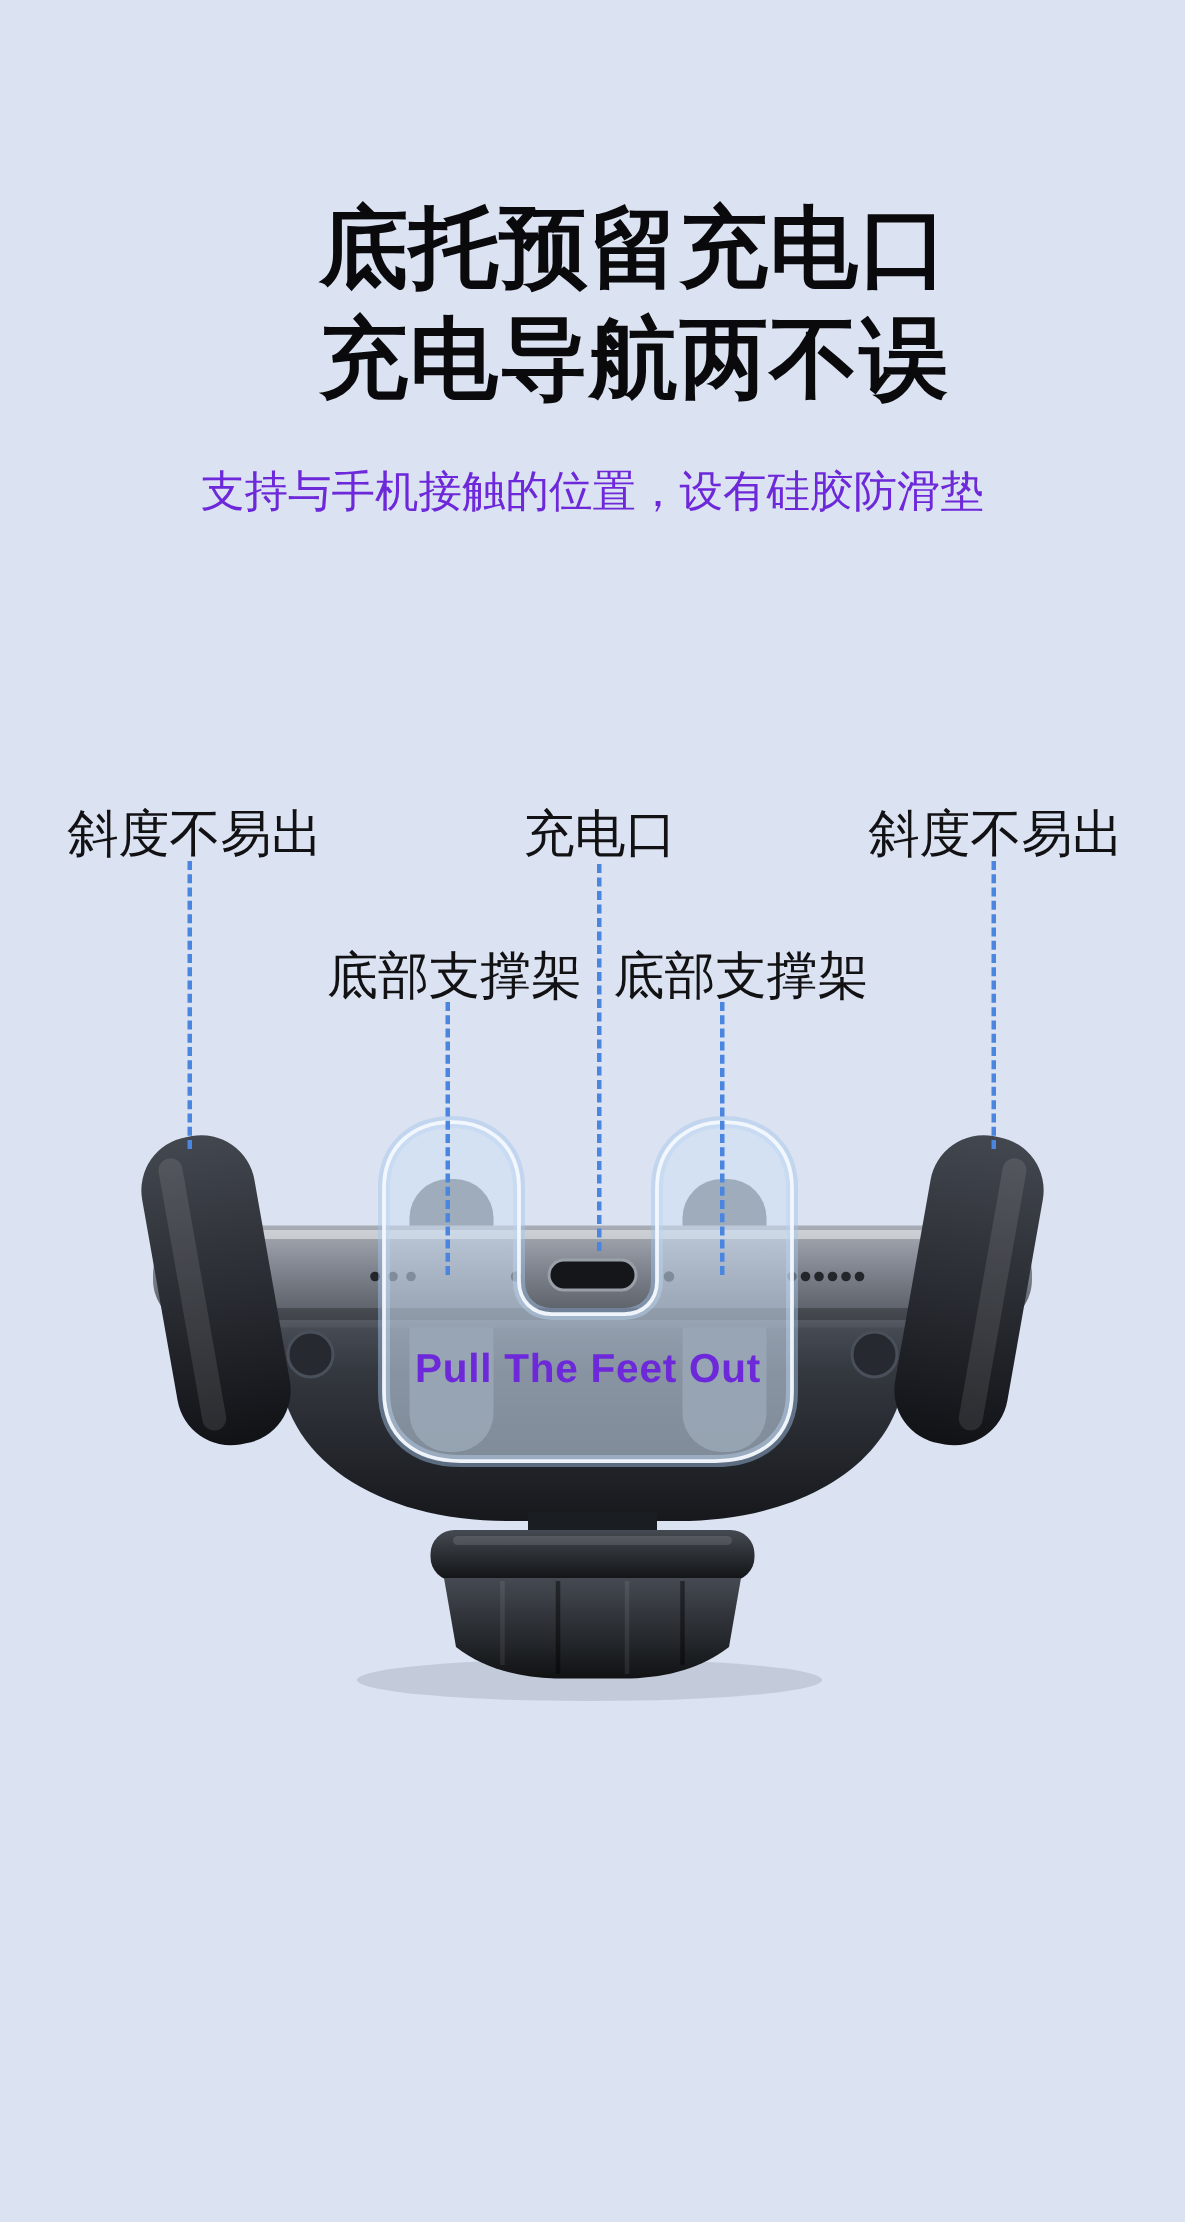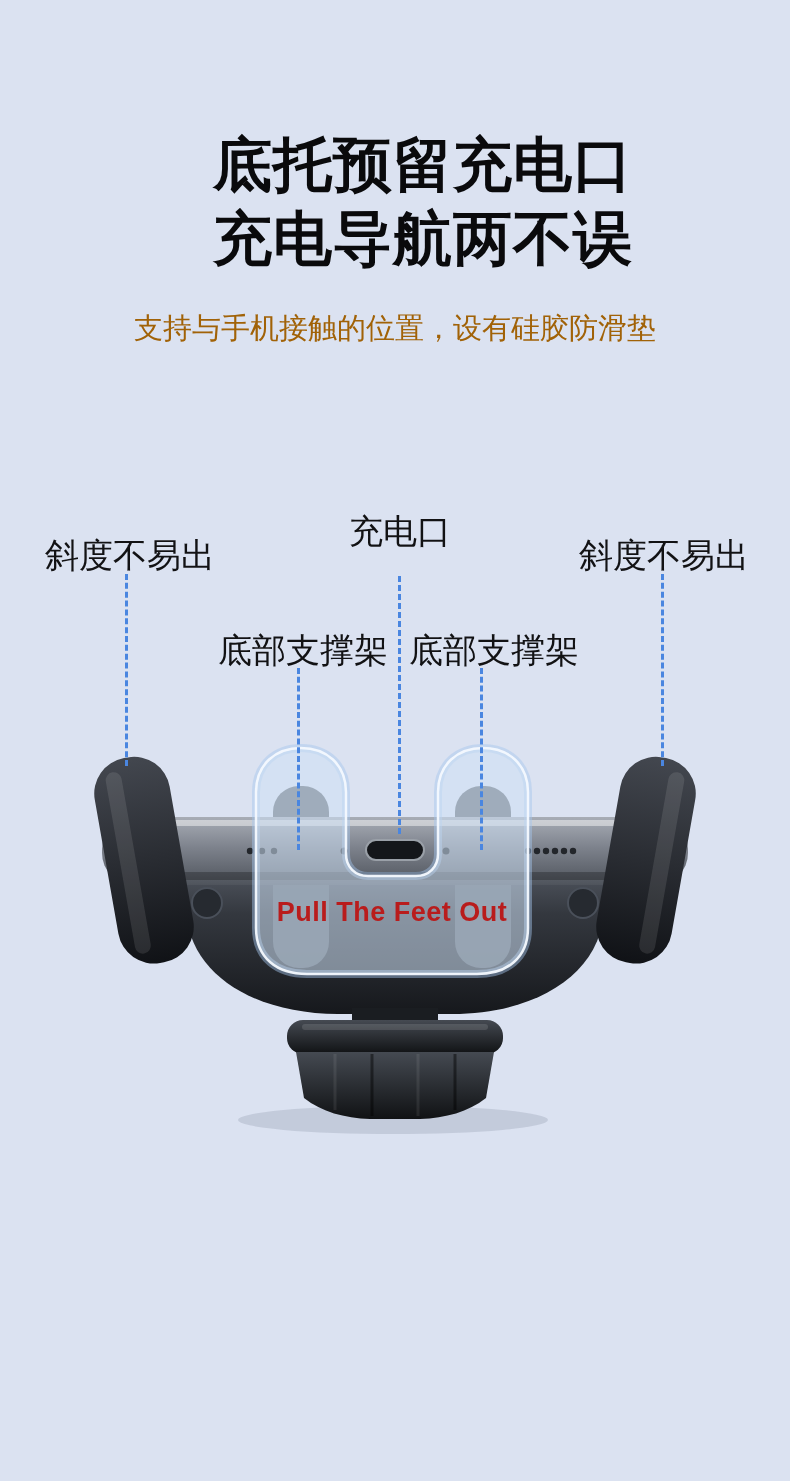--- a/index.html
+++ b/index.html
@@ -17,48 +17,48 @@
   .title {
     position:absolute; top:128px; left:0; width:100%;
     text-align:center;
     font-size:59px; font-weight:800; letter-spacing:1px;
     color:#0a0a0c; line-height:1.26;margin-left:28px;
   }
   .subtitle {
     position:absolute; top:306px; left:0; width:100%;
     text-align:center;
     font-size:29px; font-weight:500;
-    color:#a16207; line-height:1.55;
+    color:#6d28d9; line-height:1.55;
   }
   .callout {
     position:absolute; width:200px; text-align:center;
     font-size:34px; font-weight:500; color:#121214;
     z-index:4;
   }
   .c1 { left:30px;  top:533px; }
-  .c2 { left:300px; top:509px; }
+  .c2 { left:300px; top:533px; }
   .c3 { left:564px; top:533px; }
   .c4 { left:203px; top:628px; }
   .c5 { left:394px; top:628px; }
   .leader {
     position:absolute; width:0;
     border-left:3px dashed #4a86e0;
     z-index:4;
   }
   .l1 { left:125px; top:574px; height:192px; }
   .l2 { left:398px; top:576px; height:258px; }
   .l3 { left:661px; top:574px; height:192px; }
   .l4 { left:297px; top:668px; height:182px; }
   .l5 { left:480px; top:668px; height:182px; }
   .product-svg { position:absolute; left:0; top:0; z-index:1; }
   .overlay-text {
     position:absolute; left:254px; top:897px; width:276px;
     text-align:center;
     font-size:27px; font-weight:700; letter-spacing:0.5px;
-    color:#b91c1c;
+    color:#6d28d9;
     z-index:5;
   }
 </style>
 </head>
 <body>
 
 <div class="page">
 
   <h1 class="title">
     <span>底托预留充电口</span><br>

